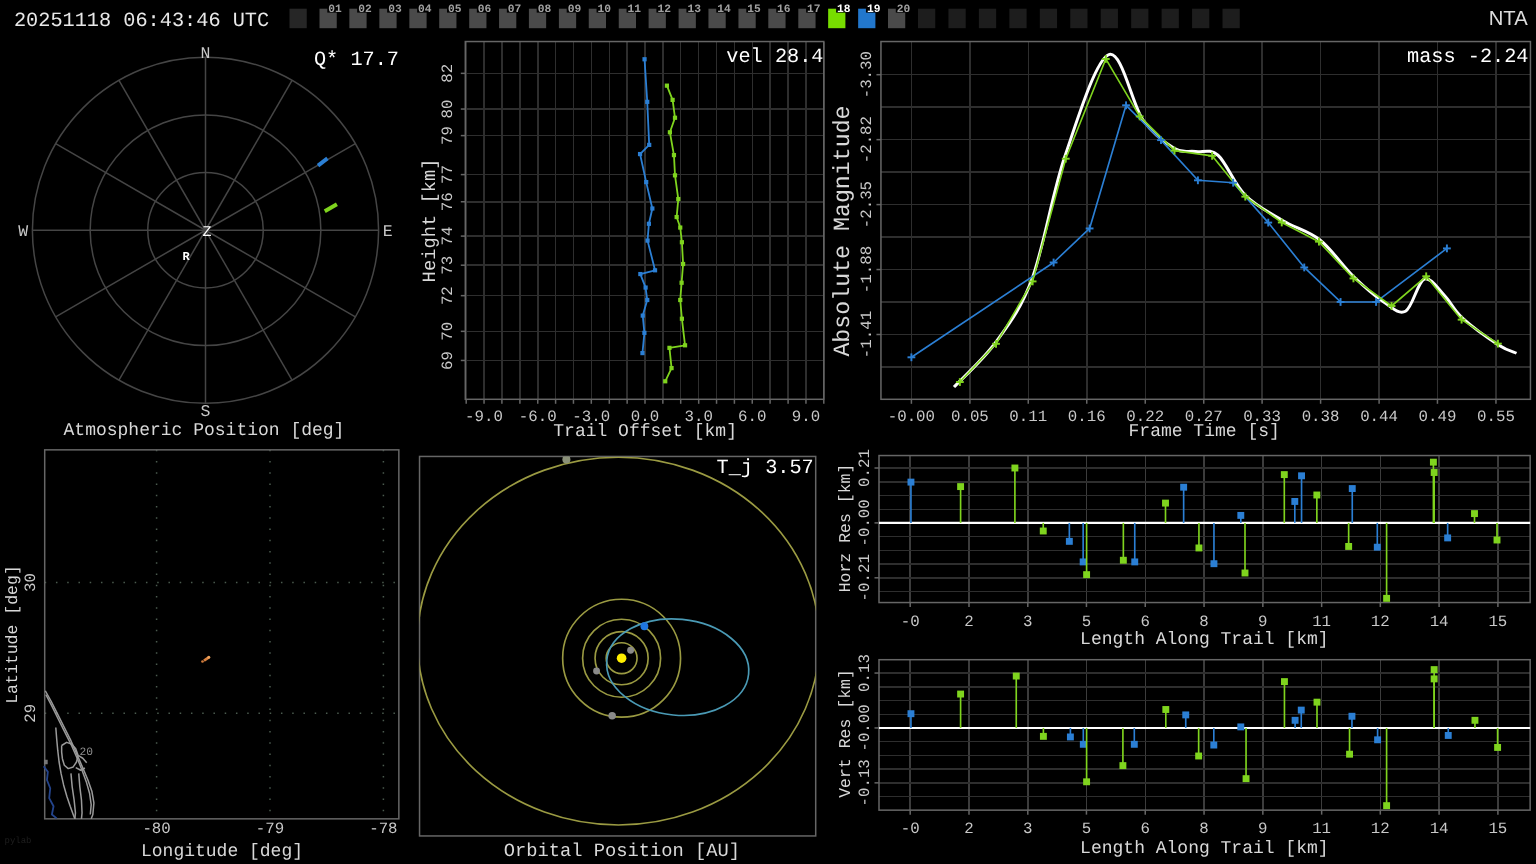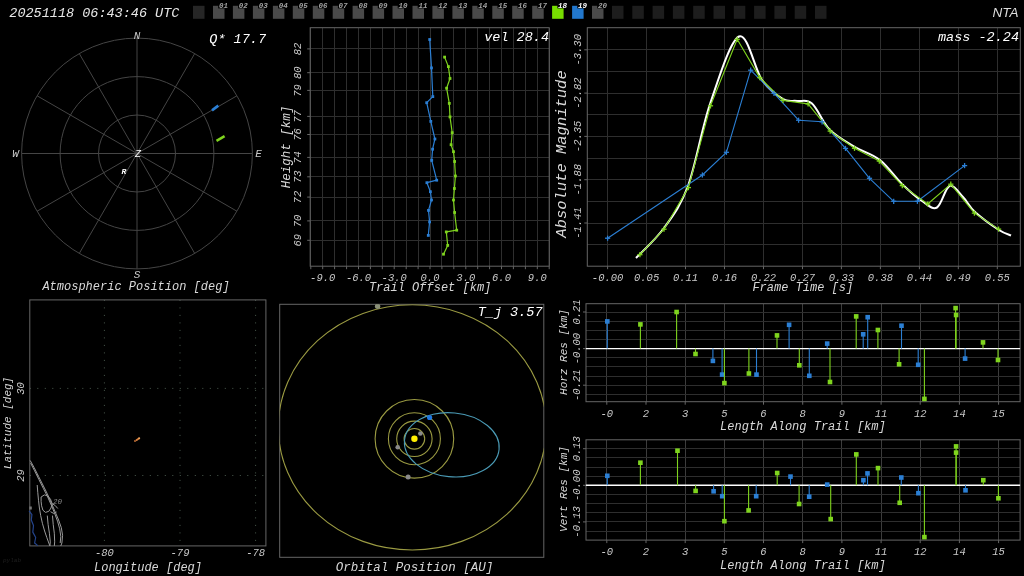--- a/index.html
+++ b/index.html
@@ -1,16 +1,16 @@
 <!DOCTYPE html>
 <html><head>
 <meta charset="utf-8">
 <style>
 html,body { margin:0; padding:0; background:#000; }
-#stage { position:relative; width:1024px; height:576px; background:#000; overflow:hidden;font-style:italic; }
+#stage { position:relative; width:1024px; height:576px; background:#000; overflow:hidden; }
 </style>
 </head>
 <body>
 <div id="stage">
 <svg width="1024" height="576" viewBox="0 0 1024 576">
 <text x="9.3" y="17.0" font-family="&quot;Liberation Mono&quot;, monospace" font-size="13.5" fill="#e8e8e8" text-anchor="start">20251118 06:43:46 UTC</text>
 <text x="992.5" y="16.5" font-family="&quot;Liberation Sans&quot;, sans-serif" font-size="13.5" fill="#dddddd" text-anchor="start">NTA</text>
 <rect x="193.0" y="5.8" width="11.5" height="13.0" fill="#262626"></rect>
 <rect x="213.0" y="5.8" width="11.5" height="13.0" fill="#4a4a4a"></rect>
 <rect x="218.2" y="1.4" width="10.5" height="7.0" fill="#000000"></rect>

